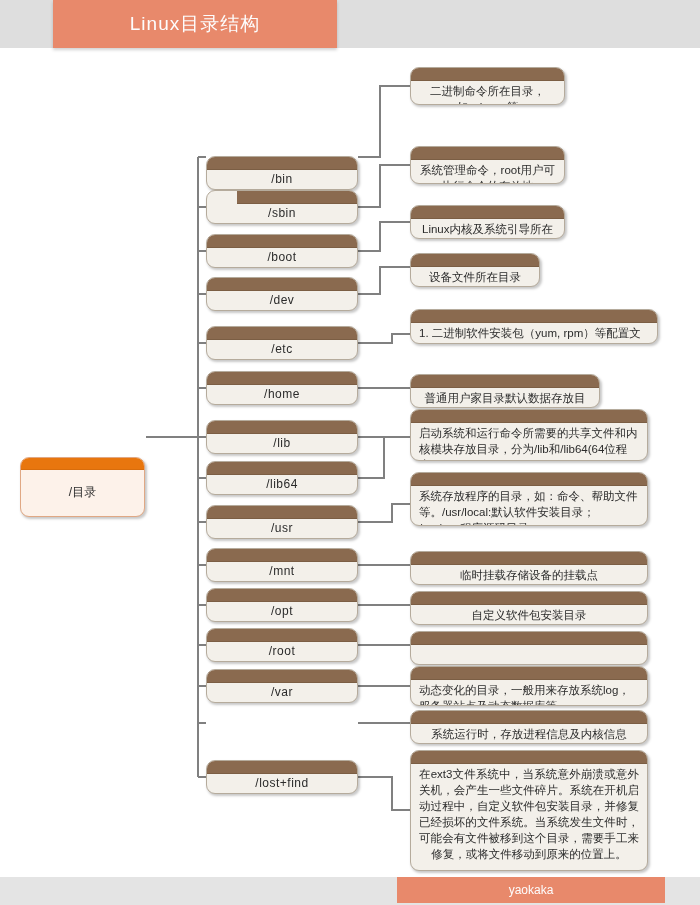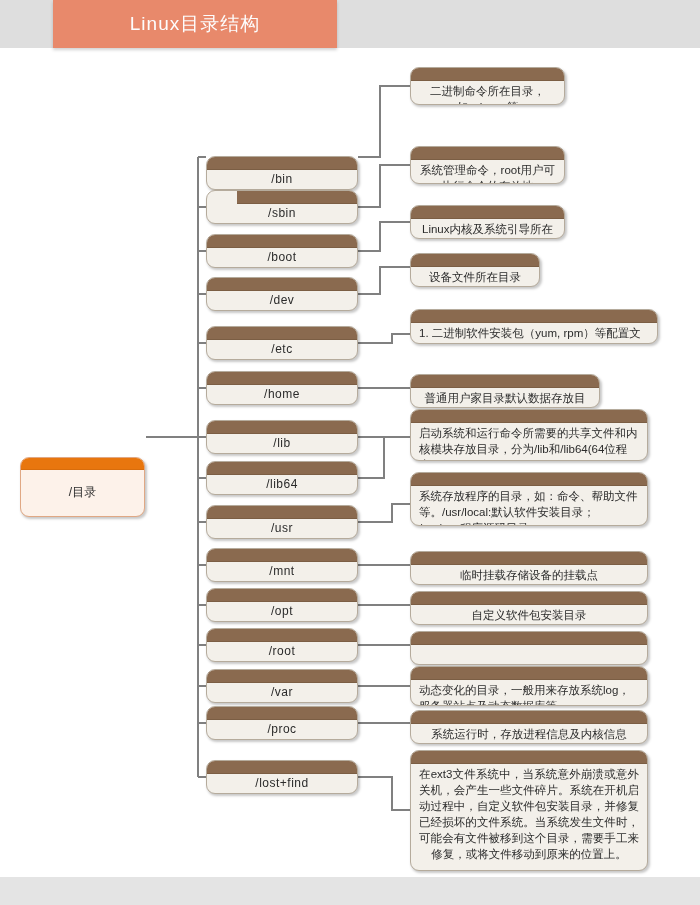--- a/index.html
+++ b/index.html
@@ -198,24 +198,20 @@
     <div class="body">/opt</div>
   </div>
   <div class="card node" style="left:206px;top:628px;">
     <div class="bar"></div>
     <div class="body">/root</div>
   </div>
   <div class="card node" style="left:206px;top:669px;">
     <div class="bar"></div>
     <div class="body">/var</div>
   </div>
-  <div class="card node" style="left:206px;top:706px;">
-    <div class="bar"></div>
-    <div class="body">/proc</div>
-  </div>
   <div class="card node" style="left:206px;top:760px;">
     <div class="bar"></div>
     <div class="body">/lost+find</div>
   </div>
 
   <div class="card note" style="left:410px;top:67px;width:155px;height:38px;">
     <div class="bar"></div>
     <div class="body ctr">二进制命令所在目录，如：ls, cp等</div>
   </div>
 
@@ -279,14 +275,15 @@
     <div class="bar"></div>
     <div class="body ctr">系统运行时，存放进程信息及内核信息</div>
   </div>
 
   <div class="card note" style="left:410px;top:750px;width:238px;height:121px;">
     <div class="bar"></div>
     <div class="body just">在ext3文件系统中，当系统意外崩溃或意外关机，会产生一些文件碎片。系统在开机启动过程中，自定义软件包安装目录，并修复已经损坏的文件系统。当系统发生文件时，可能会有文件被移到这个目录，需要手工来修复，或将文件移动到原来的位置上。</div>
   </div>
 
   <div class="ftr-band"></div>
+  <div class="ftr-title">yaokaka</div>
 
 </div>
 
 </body></html>

